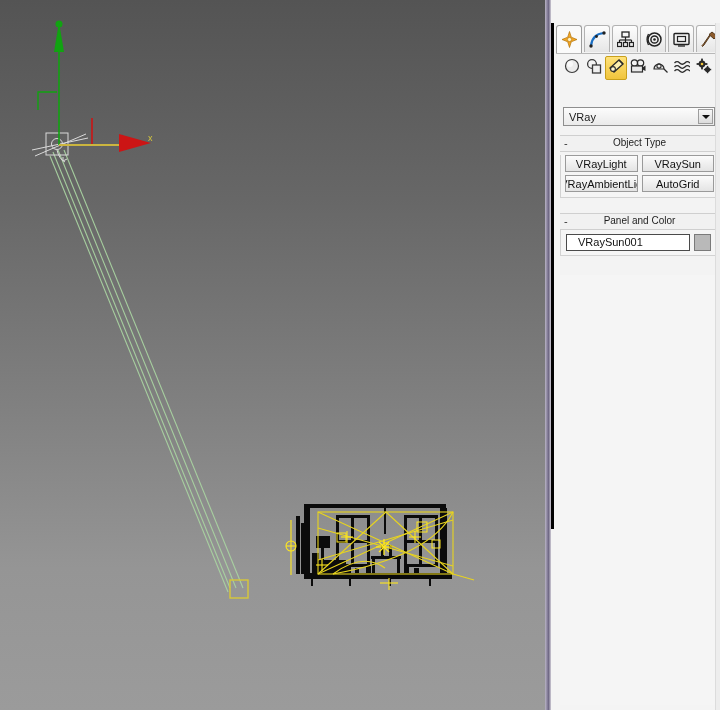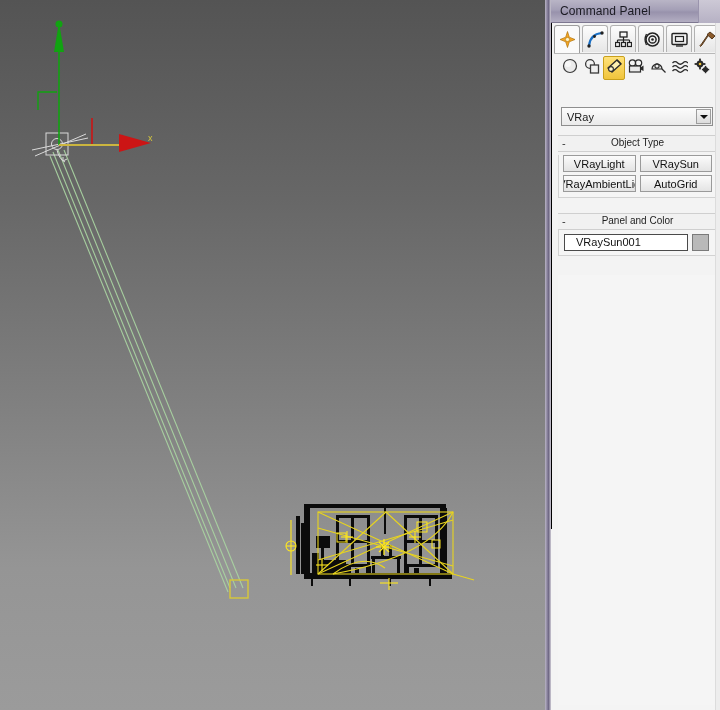--- a/index.html
+++ b/index.html
@@ -37,21 +37,21 @@
     position:absolute;left:9px;top:4px;
     font-size:12px;color:#1a1a22;letter-spacing:.1px;
   }
   .cp-title-right{
     position:absolute;right:0;top:0;width:22px;height:23px;
     background:linear-gradient(180deg,#cdc9d6,#b6b1c4);
     border-left:1px solid #9a94ad;box-sizing:border-box;
   }
   .cp-body{
     position:absolute;left:6px;top:23px;width:169px;height:506px;
-    background:#f3f3f3;border-left:1px solid #000000;box-sizing:border-box;
+    background:#f3f3f3;border-left:3px solid #000000;box-sizing:border-box;
   }
 
   
   .tabstrip{
     position:absolute;left:2px;top:2px;width:165px;height:28px;
     border-bottom:1px solid #b8b8b8;
   }
   .tab{
     position:absolute;top:0;width:26px;height:27px;
     background:linear-gradient(180deg,#fdfdfd,#e6e6e6);
@@ -307,24 +307,20 @@
           <rect x="417" y="522" width="10" height="10"></rect>
           <rect x="432" y="540" width="8" height="8"></rect>
         </g>
       </g>
     </svg>
   </div>
 
   <div id="command-panel">
     <div class="cp-leftedge"></div>
 
-    <div class="cp-title">
-      <span>Command Panel</span>
-      <div class="cp-title-right"></div>
-    </div>
 
     <div class="cp-body">
 
       <div class="tabstrip">
 
         <div class="tab active" style="left:0px">
           <span>
             <svg width="17" height="17" viewBox="0 0 17 17">
               <polygon points="8.5,0.5 10.3,6.2 16,8.5 10.3,10.8 8.5,16.5 6.7,10.8 1,8.5 6.7,6.2" fill="#f5a623" stroke="#b07208" stroke-width="0.7"></polygon>
               <circle cx="8.5" cy="8.5" r="2.1" fill="#fff3c4" stroke="#b07208" stroke-width="0.6"></circle>

